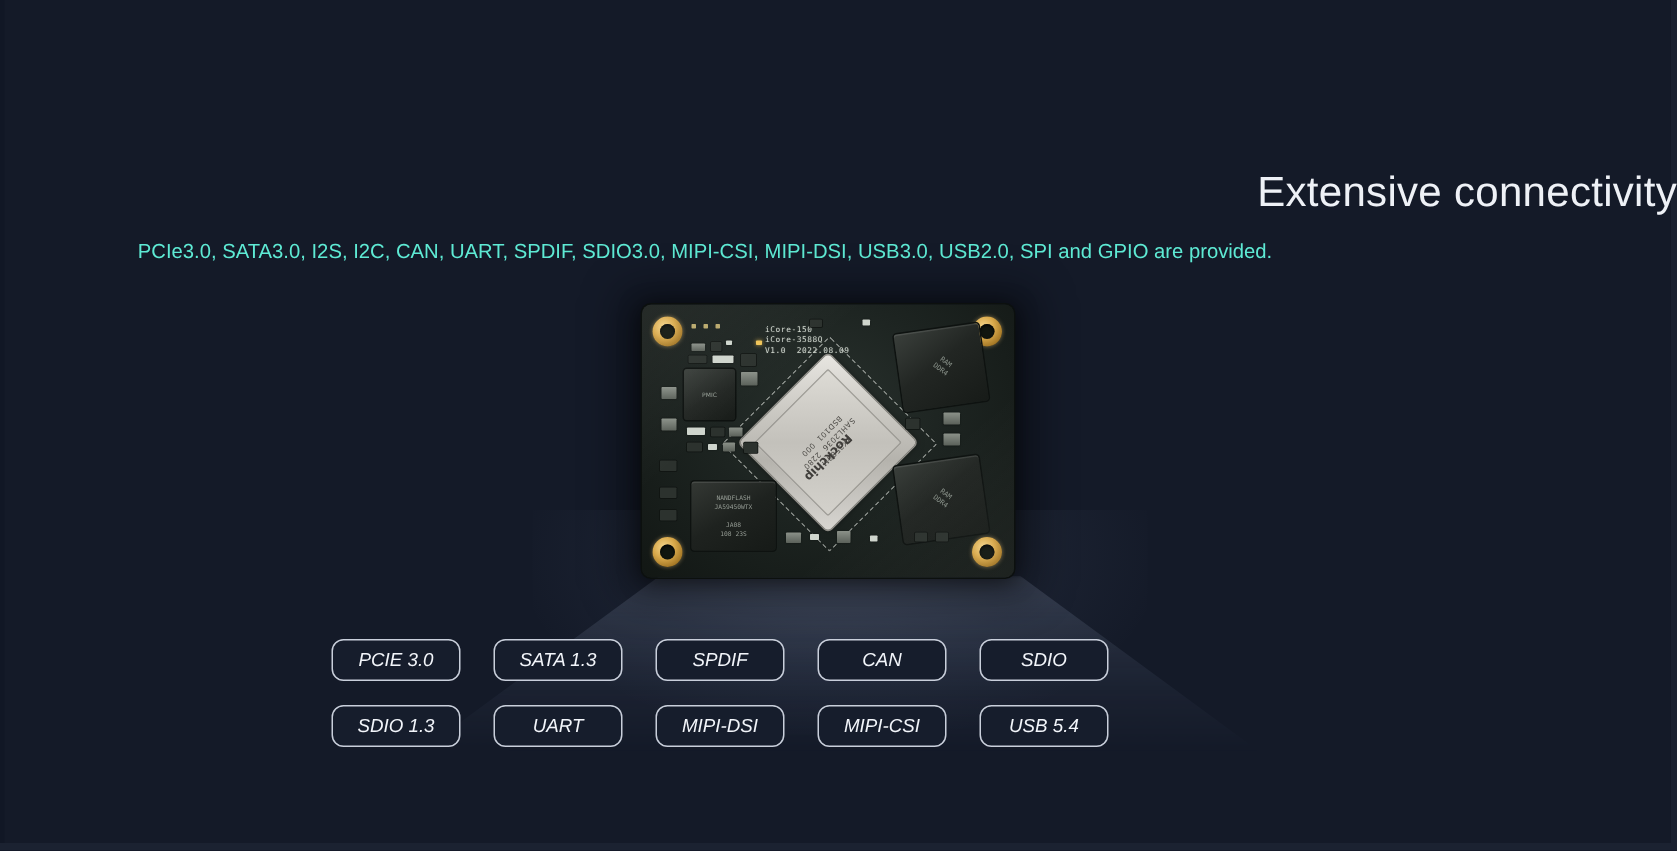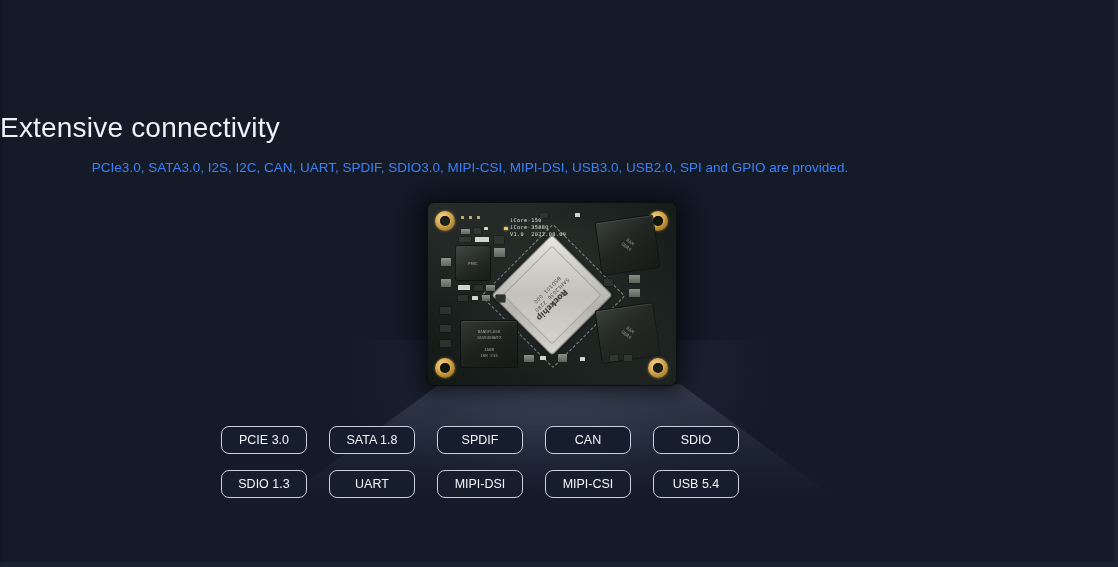--- a/index.html
+++ b/index.html
@@ -47,36 +47,36 @@
     height: 567px;
     background: #111725;
   }
 
   
   .title {
     position: absolute;
     left: 0;
     top: 90px;
     width: 1118px;
-    text-align: left;
+    text-align: right;
     font-size: 28px;
     font-weight: 400;
     color: #eef1f6;
     letter-spacing: .2px;
     line-height: 38px;
   }
   .subtitle {
     position: absolute;
     left: 0;
     top: 144px;
     width: 940px;
     text-align: center;
     font-size: 13.5px;
     font-weight: 400;
-    color: #3b82f6;
+    color: #5eead4;
     line-height: 20px;
   }
 
   
   .light-cone {
     position: absolute;
     left: 279px;
     top: 384px;
     width: 562px;
     height: 118px;
@@ -285,20 +285,21 @@
     background: #b9a86a;
     border-radius: .5px;
   }
 
   
   .tags {
     position: absolute;
     left: 0;
     top: 426px;
     width: 960px;
+    font-style: italic;
   }
   .tag-row {
     display: flex;
     justify-content: center;
     gap: 22px;
     margin-bottom: 16px;
   }
   .tag {
     min-width: 86px;
     height: 28px;
@@ -409,21 +410,21 @@
       <div class="pad" style="left:41px;top:13px;width:3px;height:3px;"></div>
       <div class="pad" style="left:49px;top:13px;width:3px;height:3px;"></div>
 
       <div class="pcb-sheen"></div>
     </div>
   </div>
 
   <div class="tags">
     <div class="tag-row">
       <div class="tag">PCIE 3.0</div>
-      <div class="tag">SATA 1.8</div>
+      <div class="tag">SATA 1.3</div>
       <div class="tag">SPDIF</div>
       <div class="tag">CAN</div>
       <div class="tag">SDIO</div>
     </div>
     <div class="tag-row">
       <div class="tag">SDIO 1.3</div>
       <div class="tag">UART</div>
       <div class="tag">MIPI-DSI</div>
       <div class="tag">MIPI-CSI</div>
       <div class="tag">USB 5.4</div>

